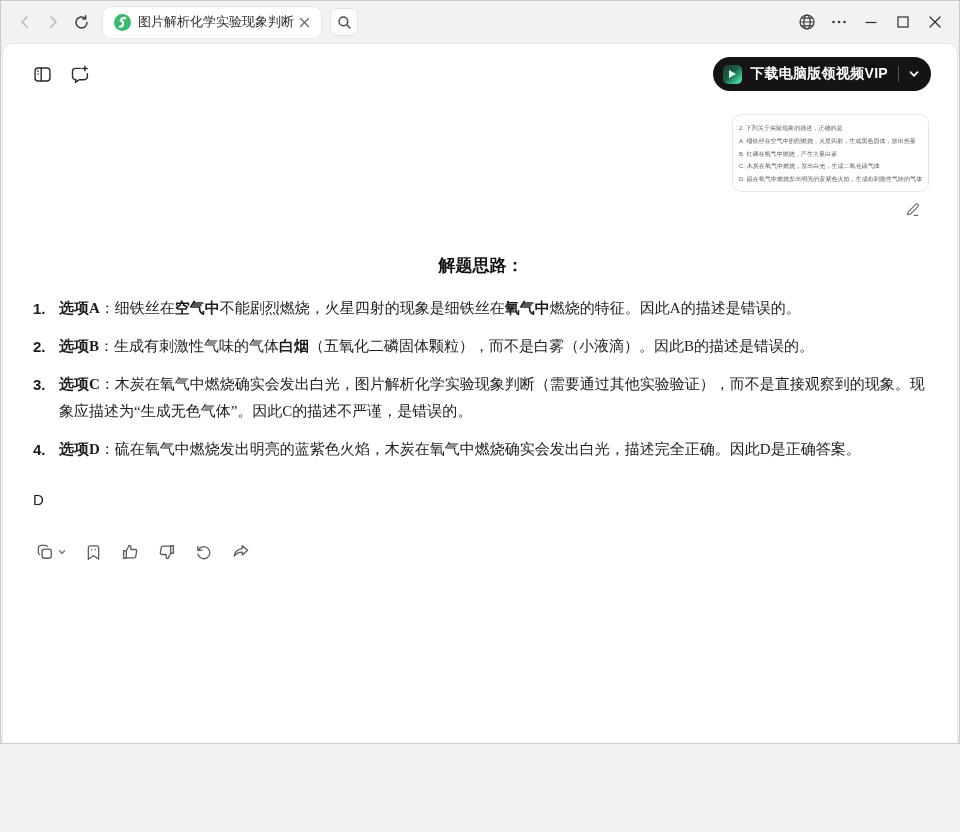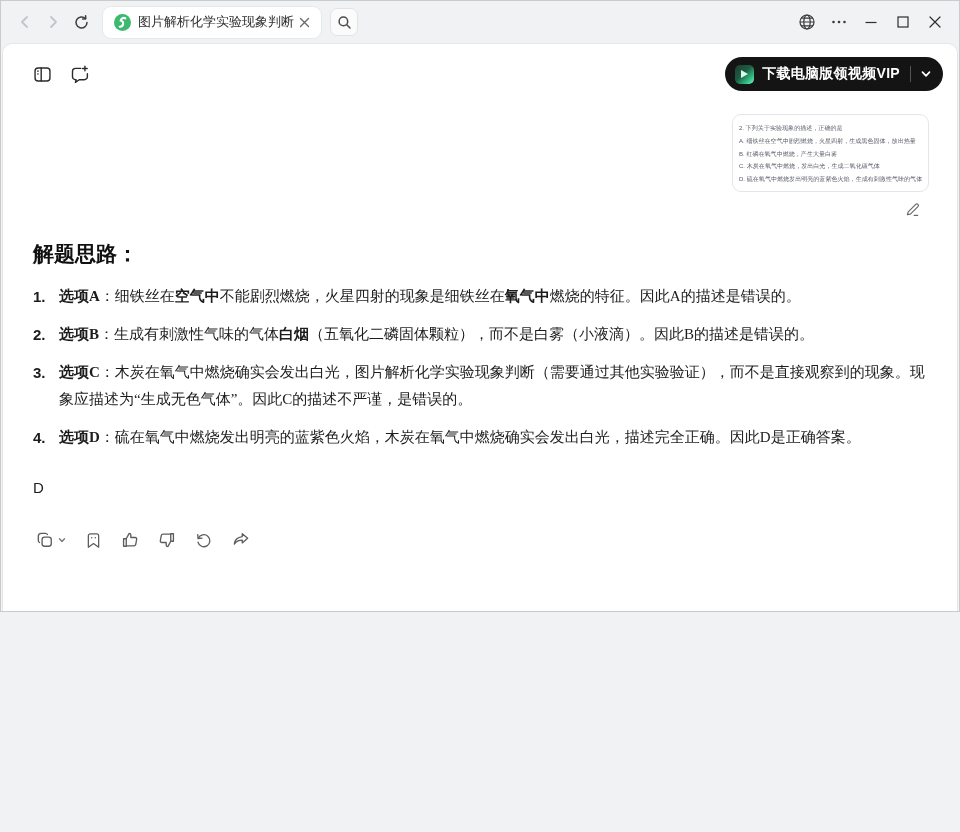--- a/index.html
+++ b/index.html
@@ -4,21 +4,21 @@
 <style>
   * { margin:0; padding:0; box-sizing:border-box; }
   html,body { width:960px; height:832px; }
   body {
     font-family:"Liberation Sans","DejaVu Sans",sans-serif;
     background:#f1f2f4;
     color:#1f1f1f;
     overflow:hidden;
   }
   .window {
-    width:960px; height:612px;
+    width:960px; height:744px;
     border:1px solid #c9cbcf;
     display:flex; flex-direction:column;
     background:#f1f2f4;
   }
   
   .titlebar {
     height:42px; flex:0 0 42px;
     display:flex; align-items:center;
     padding:0 8px 0 10px;
     background:#f1f2f4;
@@ -52,21 +52,21 @@
     flex:1; margin:0 1px 0 1px;
     background:#ffffff;
     border:1px solid #e6e7e9; border-bottom:none;
     border-radius:10px 10px 0 0;
     display:flex; flex-direction:column;
     overflow:hidden;
   }
   .app-toolbar {
     height:60px; flex:0 0 60px;
     display:flex; align-items:center;
-    padding:0 14px 0 22px;
+    padding:0 26px 0 22px;
   }
   .tool-icon { width:34px; height:34px; display:flex; align-items:center; justify-content:center; border-radius:8px; }
   .tool-icon + .tool-icon { margin-left:3px; }
   .vip-btn {
     margin-left:auto;
     height:34px;
     background:#141414; color:#ffffff;
     border-radius:17px;
     display:flex; align-items:center;
     padding:0 10px 0 10px;
@@ -94,21 +94,21 @@
   .mini-lines { transform:scale(0.55); transform-origin:top left; width:182%; }
   .mini-lines .line {
     font-size:11px; line-height:23px; color:#5a5d6b;
     white-space:nowrap; overflow:hidden;
   }
   .edit-row { display:flex; justify-content:flex-end; margin-top:5px; padding-right:5px; }
   .edit-btn { width:24px; height:24px; display:flex; align-items:center; justify-content:center; border-radius:6px; }
   
   .assistant { margin-top:16px; font-size:15px; line-height:26px; color:#1c1c1c; }
   .assistant p.intro { margin-bottom:14px; }
-  .assistant h3 { font-size:21px; font-weight:bold; margin:20px 0 16px 0; color:#111; }
+  .assistant h3 { font-size:17px; font-weight:bold; margin:32px 0 16px 0; color:#111;text-align:center; }
   .item { display:flex; margin-bottom:11px; line-height:27px; }
   .item .num { flex:0 0 26px; font-weight:bold; }
   .item .content { flex:1;font-family:Liberation Serif, serif; }
   .item .content strong { font-weight:bold; }
   .final-answer { margin-top:24px; margin-bottom:0; }
   
   .actions { display:flex; align-items:center; margin-top:26px; }
   .action-btn {
     height:26px; display:flex; align-items:center; justify-content:center;
     border-radius:6px; margin-right:13px; padding:0 2px;

